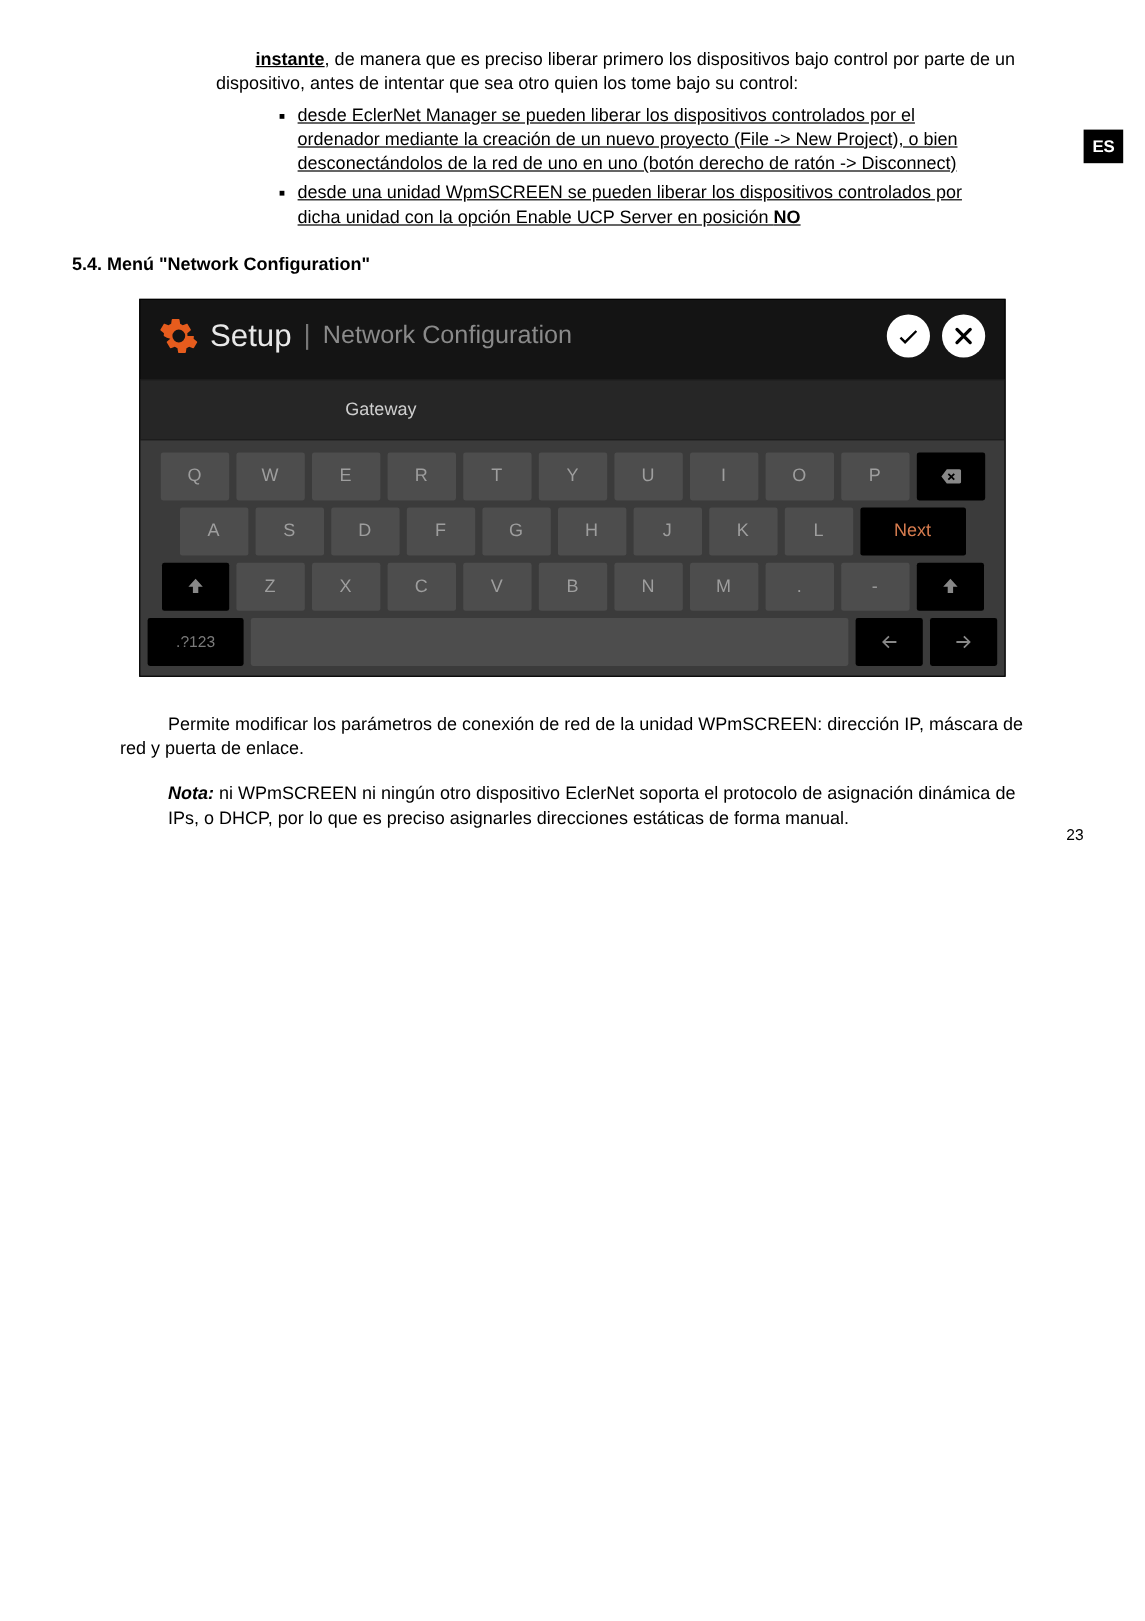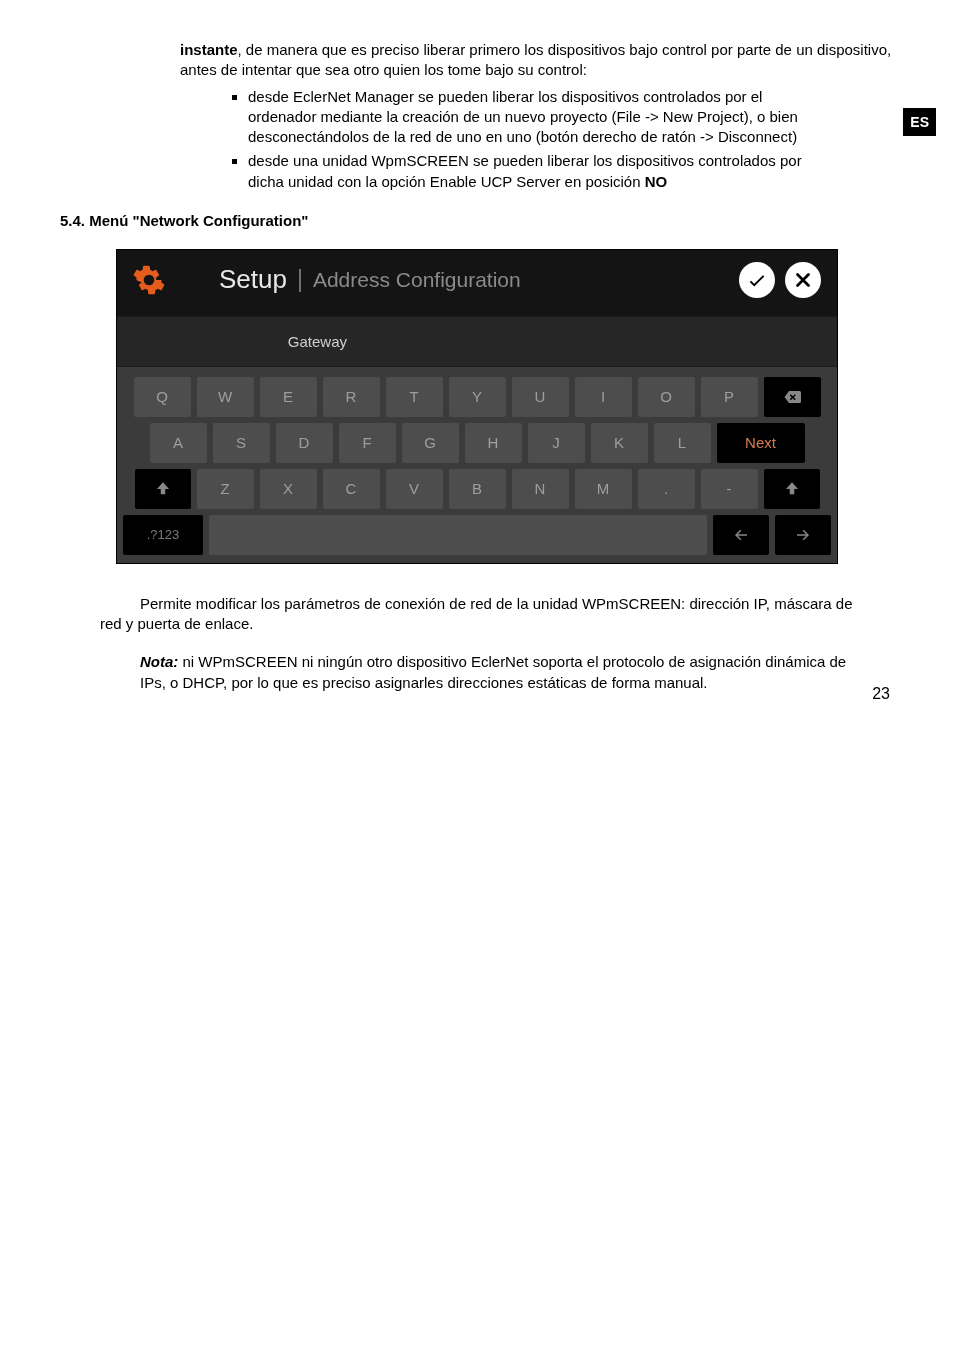--- a/index.html
+++ b/index.html
@@ -21,30 +21,32 @@
     font-weight: bold;
     font-size: 14px;
     padding: 6px 7px;
   }
   .intro-para {
     margin: 0 0 6px 120px;
     font-size: 15px;
     line-height: 1.35;
   }
   .intro-para .underlined {
+    text-decoration: underline;
     font-weight: bold;
+    margin-left: 33px;
   }
   ul.bullets {
     list-style-type: square;
     margin: 0 60px 20px 160px;
     padding-left: 28px;
     font-size: 15px;
     line-height: 1.35;
   }
-  ul.bullets li { margin-bottom: 4px; }
+  ul.bullets li { margin-bottom: 4px; text-decoration: underline; }
   .section-heading {
     font-weight: bold;
     font-size: 15px;
     margin: 10px 0 20px 0;
   }
   
   .panel {
     width: 720px;
     margin: 0 auto 30px auto;
     background: #141414;
@@ -60,21 +62,20 @@
   .gear-icon {
     width: 32px; height: 32px;
     fill: #e65c1d;
     margin-right: 10px;
     flex: none;
   }
   .panel-title {
     font-size: 26px;
     color: #e8e8e8;
     font-weight: 300;
-    margin-left: 44px;
   }
   .panel-sep {
     color: #777;
     font-size: 23px;
     margin: 0 10px;
   }
   .panel-subtitle {
     color: #8a8a8a;
     font-size: 21px;
     font-weight: 300;
@@ -154,22 +155,22 @@
   .note-para {
     margin: 0 0 0 80px;
     font-size: 15px;
     line-height: 1.35;
     padding-right: 40px;
   }
   .note-para .notelabel { font-style: italic; font-weight: bold; }
   .page-number {
     position: absolute;
     bottom: 30px;
-    right: 64px;
-    font-size: 16px;
+    right: 51px;
+    font-size: 13px;
   }
 </style>
 </head>
 <body>
 
 <div class="lang-badge">ES</div>
 
 <p class="intro-para">
   <span class="underlined">instante</span><span>, de manera que es preciso liberar primero los dispositivos bajo control por parte de un dispositivo, antes de intentar que sea otro quien los tome bajo su control:</span>
 </p>
@@ -183,21 +184,21 @@
 
 <div class="section-heading">5.4. Menú "Network Configuration"</div>
 
 <div class="panel">
   <div class="panel-header">
     <svg class="gear-icon" viewBox="0 0 24 24">
       <path d="M12 8a4 4 0 100 8 4 4 0 000-8zm9.4 4c0 .6-.05 1.2-.14 1.76l2.07 1.62c.19.15.24.42.12.64l-1.96 3.4c-.12.21-.38.3-.6.21l-2.44-.98c-.51.39-1.06.72-1.66.97l-.37 2.6c-.04.24-.24.41-.48.41h-3.92c-.24 0-.44-.17-.48-.41l-.37-2.6c-.6-.25-1.15-.58-1.66-.97l-2.44.98c-.22.09-.48 0-.6-.21l-1.96-3.4a.48.48 0 01.12-.64l2.07-1.62A9.9 9.9 0 012.6 12c0-.6.05-1.2.14-1.76L.67 8.62a.48.48 0 01-.12-.64l1.96-3.4c.12-.21.38-.3.6-.21l2.44.98c.51-.39 1.06-.72 1.66-.97l.37-2.6c.04-.24.24-.41.48-.41h3.92c.24 0 .44.17.48.41l.37 2.6c.6.25 1.15.58 1.66.97l2.44-.98c.22-.09.48 0 .6.21l1.96 3.4c.12.22.07.49-.12.64l-2.07 1.62c.09.56.14 1.16.14 1.76z"></path>
     </svg>
     <span class="panel-title">Setup</span>
     <span class="panel-sep">|</span>
-    <span class="panel-subtitle">Address Configuration</span>
+    <span class="panel-subtitle">Network Configuration</span>
     <div class="panel-header-spacer"></div>
     <div class="round-btn">
       <svg viewBox="0 0 24 24">
           <path d="M9 16.2l-3.5-3.5L4 14.2 9 19.2 20 8.2l-1.5-1.5z" fill="#000"></path>
         </svg>
     </div>
     <div class="round-btn">
       <svg viewBox="0 0 24 24">
           <path d="M18 6L6 18M6 6l12 12" stroke="#000" stroke-width="3" fill="none" stroke-linecap="round"></path>
         </svg>

